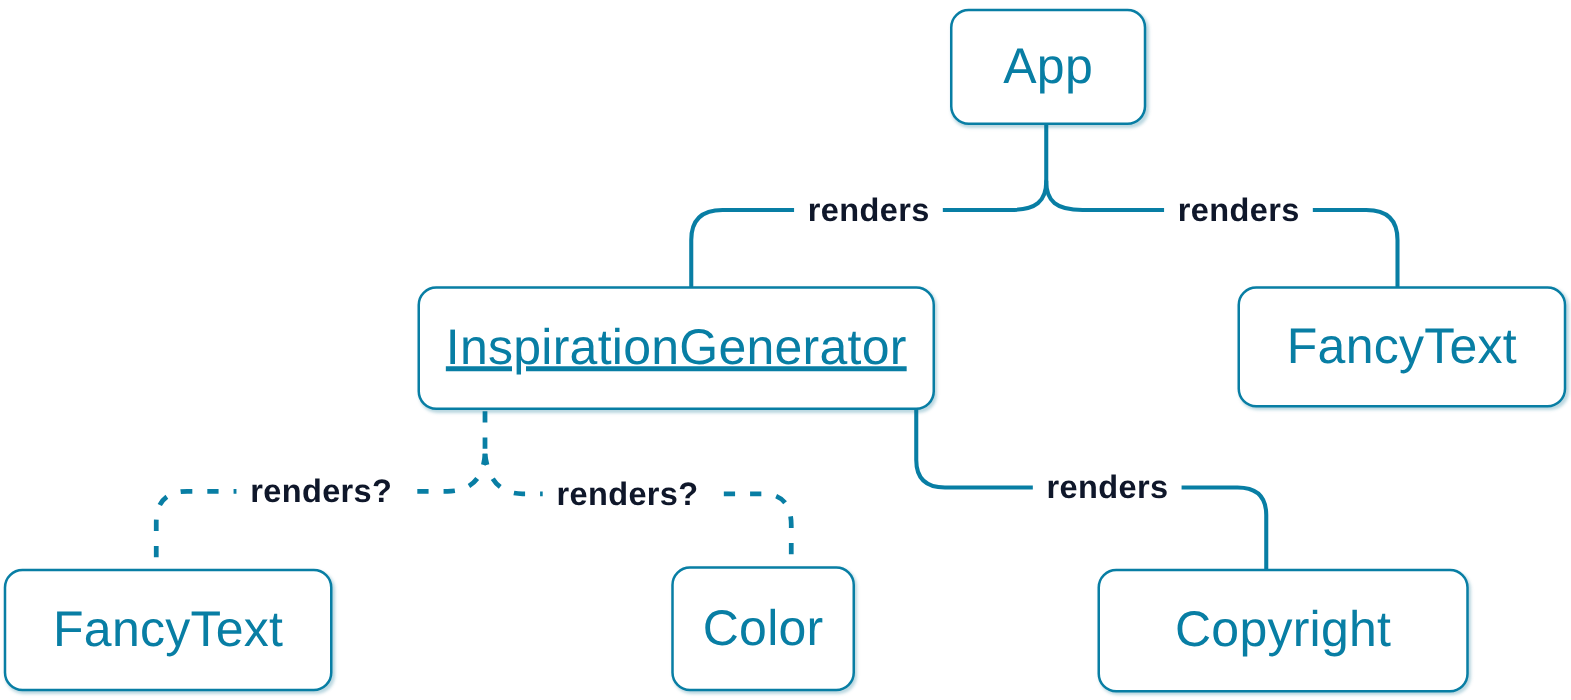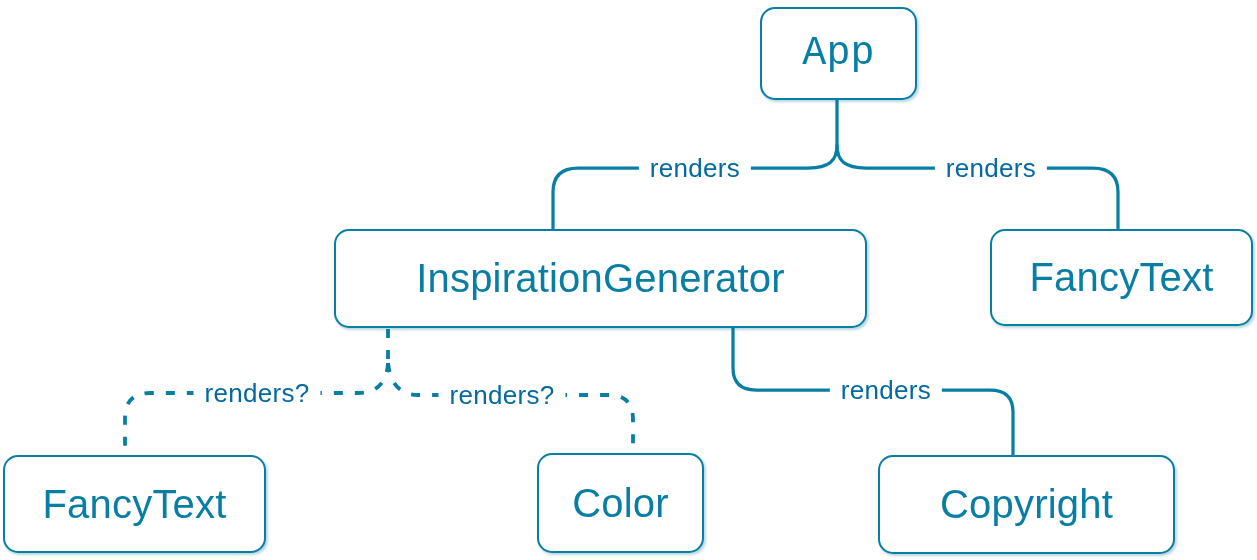--- a/index.html
+++ b/index.html
@@ -46,34 +46,34 @@
     font-weight: 400;
     letter-spacing: 0.2px;
     box-shadow: 1.5px 2px 2.5px rgba(8, 110, 145, 0.28);
     box-sizing: border-box;
     white-space: nowrap;
   }
   .edge-label {
     position: absolute;
     transform: translate(-50%, -50%);
     background: #ffffff;
-    color: #0369a1;
+    color: #0f172a;
     font-size: 26px;
-    font-weight: 400;
+    font-weight: 700;
     letter-spacing: 0.3px;
     padding: 0 11px;
     line-height: 1.1;
     white-space: nowrap;
   }
   
-  .node-app            { left: 760px; top: 7px;   width: 157px; height: 93px; font-family: Liberation Mono, monospace;  }
-  .node-ig             { left: 334px; top: 229px; width: 533px; height: 99px;  }
+  .node-app            { left: 760px; top: 7px;   width: 157px; height: 93px;  }
+  .node-ig             { left: 334px; top: 229px; width: 414px; height: 99px; text-decoration: underline;  }
   .node-ft-top         { left: 990px; top: 229px; width: 263px; height: 97px;  }
   .node-ft-bottom      { left: 3px;   top: 455px; width: 263px; height: 98px;  }
-  .node-color          { left: 537px; top: 453px; width: 167px; height: 100px; }
+  .node-color          { left: 537px; top: 453px; width: 147px; height: 100px; }
   .node-copyright      { left: 878px; top: 455px; width: 297px; height: 99px;  }
   
   .label-app-ig        { left: 695px; top: 168px; }
   .label-app-ft        { left: 991px; top: 168px; }
   .label-ig-ftb        { left: 257px; top: 393px; }
   .label-ig-color      { left: 502px; top: 395px; }
   .label-ig-copyright  { left: 886px; top: 390px; }
 </style>
 </head>
 <body>

